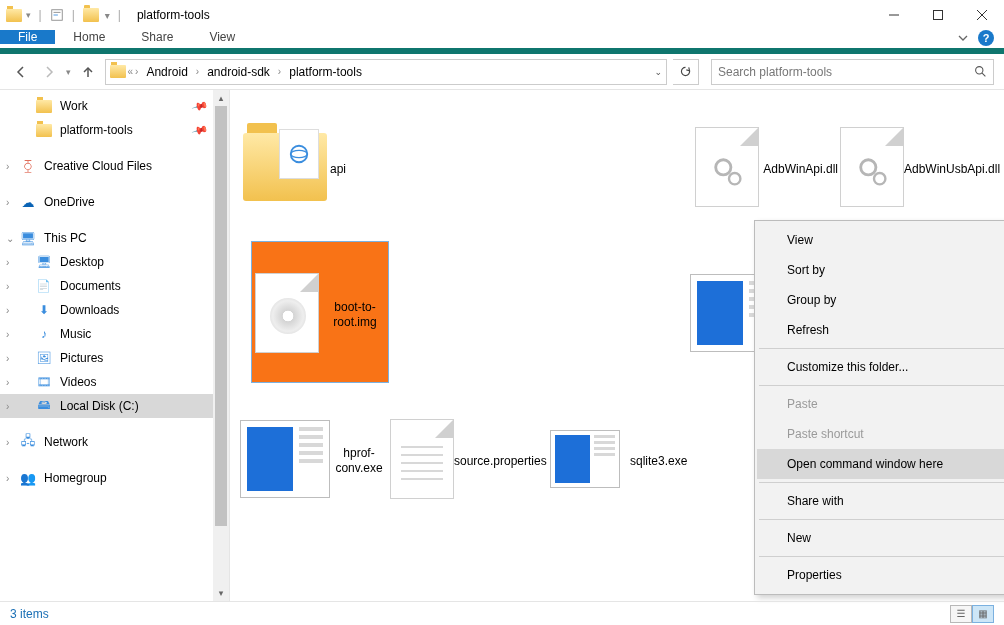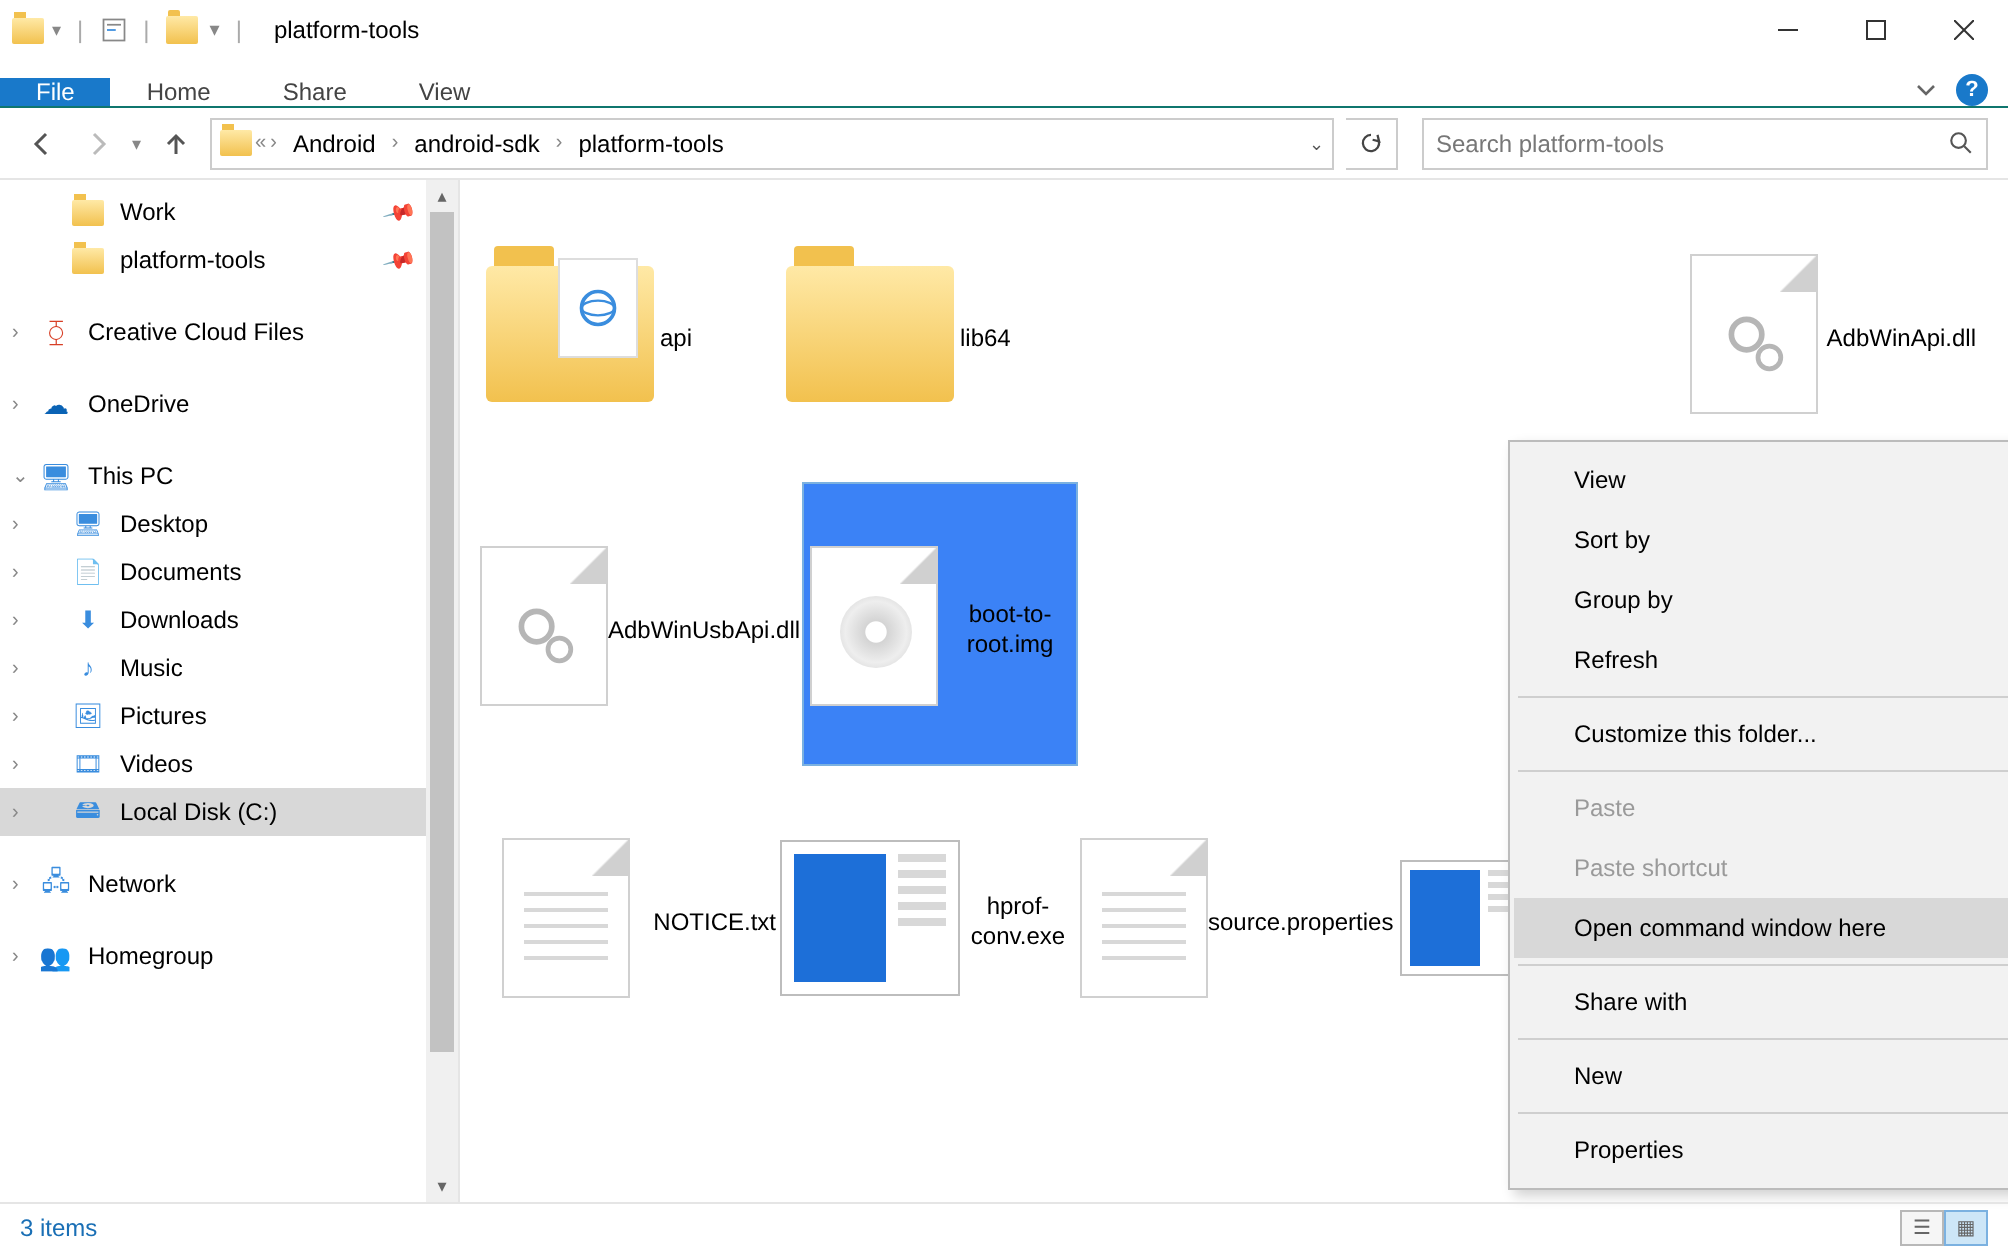--- a/index.html
+++ b/index.html
@@ -10,21 +10,21 @@
 .titlebar .qat { display: flex; align-items: center; gap: 2px; }
 .titlebar .qat-divider { color: #aaa; margin: 0 6px; }
 .titlebar .folder-mini { width: 16px; height: 14px; background: linear-gradient(#ffe9a6,#f2c14e); border-radius: 1px; position: relative; }
 .titlebar .folder-mini::before { content:""; position:absolute; top:-3px; left:1px; width:6px; height:3px; background:#f2c14e; border-radius:1px 1px 0 0; }
 .titlebar .title { margin-left: 10px; font-size: 12px; color: #000; }
 .titlebar .spacer { flex: 1; }
 .winbtn { width: 44px; height: 28px; display: flex; align-items: center; justify-content: center; color: #333; }
 .winbtn svg { width: 10px; height: 10px; }
 
 
-.ribbon { height: 24px; display: flex; align-items: flex-end; border-bottom: 1px solid #0f766e; }
+.ribbon { height: 24px; display: flex; align-items: flex-start; border-bottom: 6px solid #0f766e; }
 .ribbon .file-tab { background: #1979ca; color: #fff; padding: 0 18px; display: flex; align-items: center; font-size: 12px; }
 .ribbon .tab { padding: 0 18px; display: flex; align-items: center; color: #444; }
 .ribbon .right { margin-left: auto; display: flex; align-items: center; gap: 10px; padding-right: 10px; }
 .chev-down { width: 10px; height: 10px; }
 .help-badge { width: 16px; height: 16px; border-radius: 50%; background: #1979ca; color:#fff; display:flex; align-items:center; justify-content:center; font-size:11px; font-weight:bold; }
 
 
 .navbar { height: 36px; display: flex; align-items: center; padding: 0 10px; gap: 6px; border-bottom: 1px solid #e5e5e5; }
 .nav-arrow { width: 22px; height: 22px; display:flex; align-items:center; justify-content:center; color:#555; }
 .nav-arrow.disabled { color: #bbb; }
@@ -57,21 +57,21 @@
 .ico-onedrive { color:#0a63b5; font-size:13px; }
 .ico-thispc { color:#3a8dde; font-size:13px; }
 .ico-disk { color:#3a8dde; font-size:13px; }
 .ico-net { color:#3a8dde; font-size:13px; }
 .ico-home { color:#2a8; font-size:13px; }
 
 
 .content { flex:1; position:relative; padding: 6px 10px; }
 .grid { display:grid; grid-template-columns: repeat(5, 148px); grid-auto-rows: 140px; gap: 6px 2px; }
 .file { display:flex; flex-direction:row; align-items:center; justify-content:flex-start; text-align:center; padding-top:6px; }
-.file.selected { outline:1px solid #7bb1e0; background:#3b82f6;margin-left:12px; }
+.file.selected { outline:1px solid #7bb1e0; background:#f97316;margin-left:12px; }
 .file .thumb { width:90px; height:88px; display:flex; align-items:center; justify-content:center; margin-bottom:4px; }
 .file .label { font-size:12px; color:#000; line-height:1.25; max-width:120px; word-wrap:break-word; }
 
 .big-folder { width:84px; height:68px; background: linear-gradient(#ffe9a6,#f2c14e); border-radius:3px; position:relative; }
 .big-folder::before { content:""; position:absolute; top:-10px; left:4px; width:30px; height:10px; background:#f2c14e; border-radius:2px 2px 0 0; }
 .big-folder .inner-doc { position:absolute; right:8px; top:-4px; width:40px; height:50px; background:#fff; border:1px solid #ddd; display:flex; align-items:center; justify-content:center; }
 .big-folder .inner-doc svg { color:#3a8dde; }
 
 .file-page { width:64px; height:80px; background:#fff; border:1px solid #d0d0d0; position:relative; }
 .file-page::after { content:""; position:absolute; top:0; right:0; width:18px; height:18px; background:linear-gradient(135deg,#fff 48%, #d0d0d0 52%); }
@@ -302,26 +302,20 @@
               <div class="inner-doc">
                 <svg width="22" height="22" viewBox="0 0 24 24">
                   <circle cx="12" cy="12" r="9" fill="none" stroke="#3a8dde" stroke-width="2"></circle>
                   <ellipse cx="12" cy="12" rx="9" ry="4" fill="none" stroke="#3a8dde" stroke-width="1.3"></ellipse>
                 </svg>
               </div>
             </div>
           </div>
           <div class="label">api</div>
         </div>
-        <div class="file">
-          <div class="thumb">
-            <div class="big-folder"></div>
-          </div>
-          <div class="label">lib64</div>
-        </div>
         <div style="visibility: hidden;"></div>
         <div style="visibility: hidden;"></div>
         <div class="file">
           <div class="thumb">
             <div class="file-page">
               <svg class="gears" width="38" height="38" viewBox="0 0 40 40">
                 <circle cx="14" cy="14" r="8" fill="none" stroke="#b6b6b6" stroke-width="3"></circle>
                 <circle cx="26" cy="26" r="6" fill="none" stroke="#b6b6b6" stroke-width="2.5"></circle>
               </svg>
             </div>

